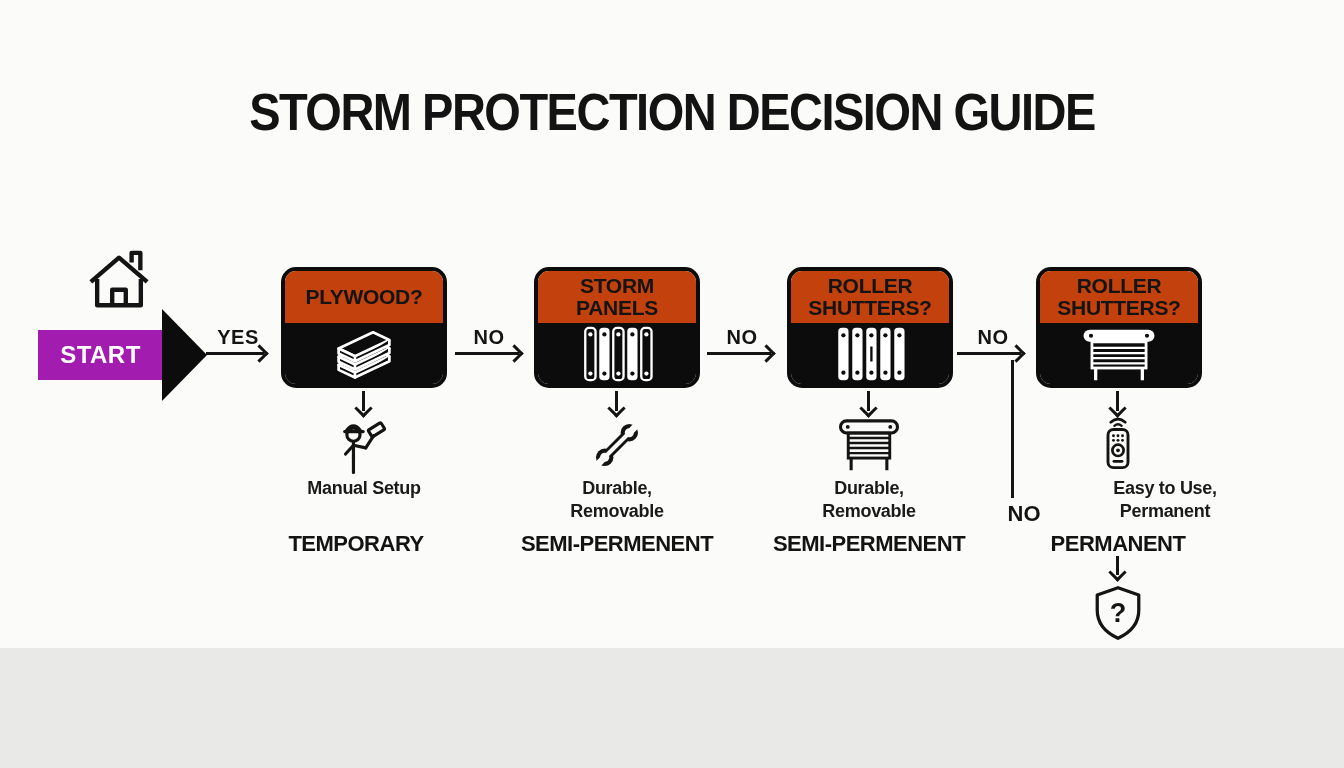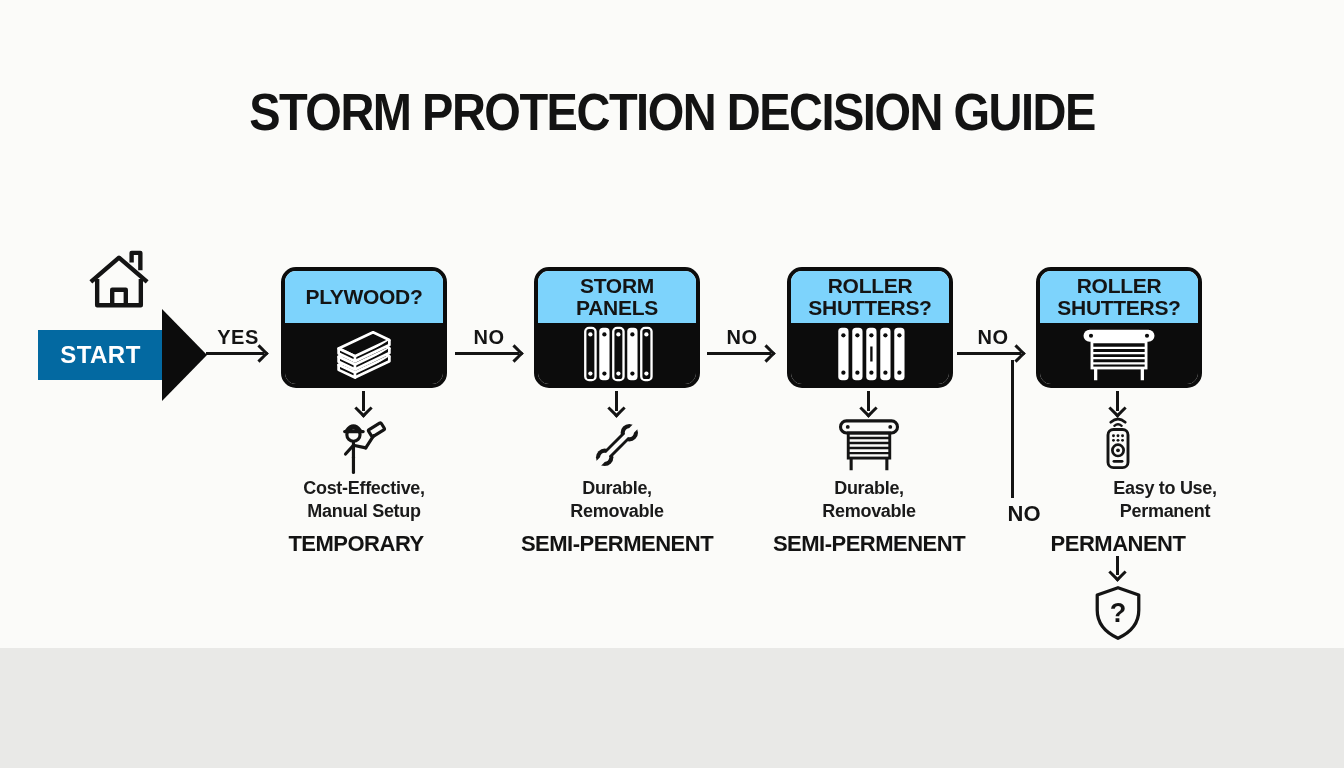--- a/index.html
+++ b/index.html
@@ -10,21 +10,21 @@
     background:#fbfbf9; color:#141414;
   }
   .title {
     position:absolute; left:0; top:84px; width:1344px; text-align:center;
     font-size:47px; font-weight:bold; letter-spacing:-1.5px; color:#131313;
     transform:scaleY(1.12);
   }
   
   .start-body {
     position:absolute; left:38px; top:330px; width:125px; height:50px;
-    background:#0369a1; display:flex; align-items:center; justify-content:center;
+    background:#a21caf; display:flex; align-items:center; justify-content:center;
   }
   .start-label { color:#ffffff; font-size:24px; font-weight:bold; letter-spacing:0.5px; }
   .start-head {
     position:absolute; left:162px; top:309px; width:0; height:0;
     border-left:45px solid #0c0c0c;
     border-top:46px solid transparent; border-bottom:46px solid transparent;
   }
   .house-svg { position:absolute; left:86px; top:246px; }
   
   .h-line { position:absolute; height:3px; background:#141414; }
@@ -49,21 +49,21 @@
   }
   
   .dbox {
     position:absolute; top:267px; width:166px; height:121px;
     border:4px solid #0c0c0c; border-radius:15px; background:#ffffff;
     overflow:hidden; display:flex; flex-direction:column;
   }
   .dbox-title {
     height:52px; display:flex; align-items:center; justify-content:center;
     text-align:center; font-size:21px; font-weight:bold; line-height:1.05;
-    letter-spacing:-0.3px; padding:0 6px; background:#7dd3fc;
+    letter-spacing:-0.3px; padding:0 6px; background:#c2410c;
   }
   .dbox-icon {
     flex:1; background:#0c0c0c; display:flex; align-items:center; justify-content:center;
   }
   
   .traits {
     position:absolute; width:220px; text-align:center; top:477px;
     font-size:18px; font-weight:bold; letter-spacing:-0.3px; line-height:23px;
     color:#1a1a1a;
   }
@@ -149,21 +149,20 @@
       <path d="M16 15.5 L37 15.5"></path>
       <path d="M26 27 V45"></path>
       <path d="M26 45 V62"></path>
       <path d="M26 31 L17 41"></path>
       <path d="M26 31 L40 34"></path>
       <path d="M49 20 L40 34"></path>
       <rect x="44" y="9" width="17" height="9" rx="1.5" transform="rotate(-32 52 14)"></rect>
     </g>
   </svg>
   <div class="traits" style="left:254px;">
-    <div>Cost-Effective,</div>
     <div>Manual Setup</div>
   </div>
   <div class="category" style="left:246px;">TEMPORARY</div>
 
   <div class="dbox" style="left:534px;">
     <div class="dbox-title">STORM PANELS</div>
     <div class="dbox-icon">
       <svg width="76" height="56" viewBox="0 0 78 60">
         <g>
           <rect x="5" y="2" width="11" height="56" rx="4" fill="#0c0c0c" stroke="#ffffff" stroke-width="2.5"></rect>

